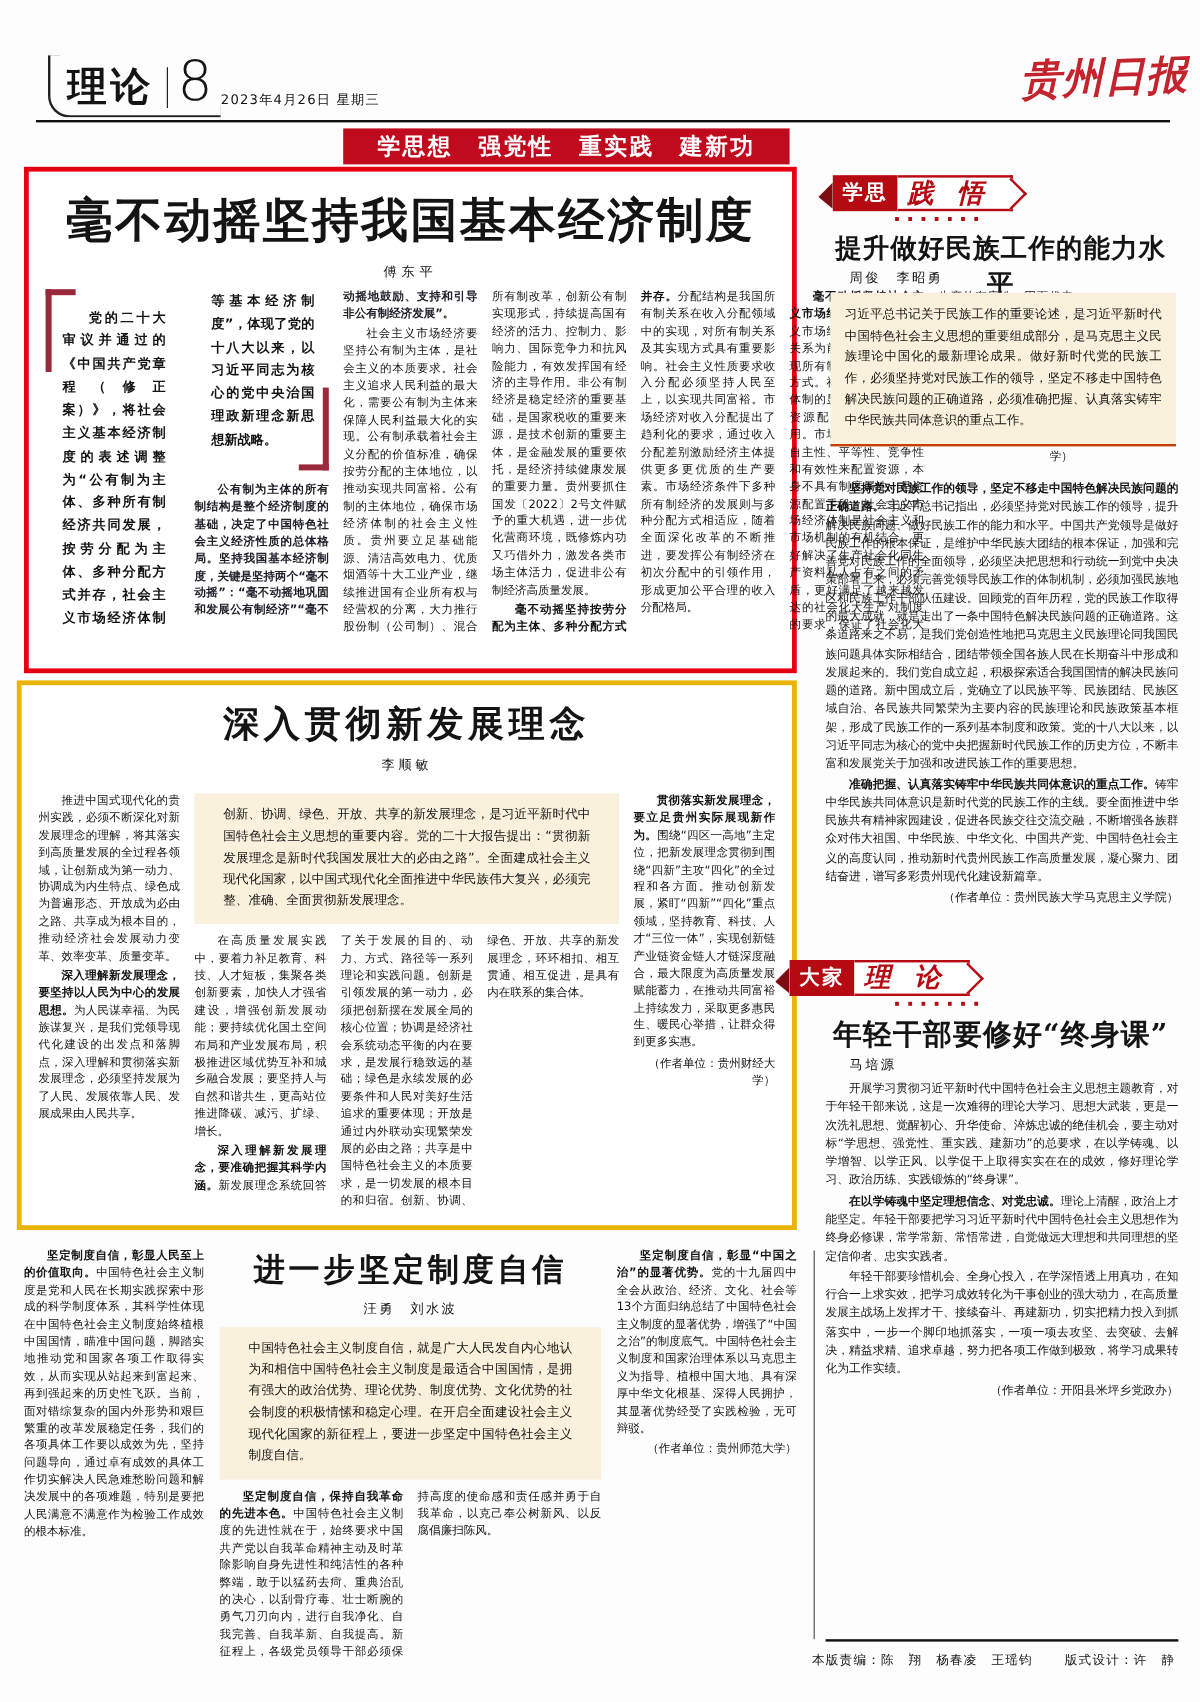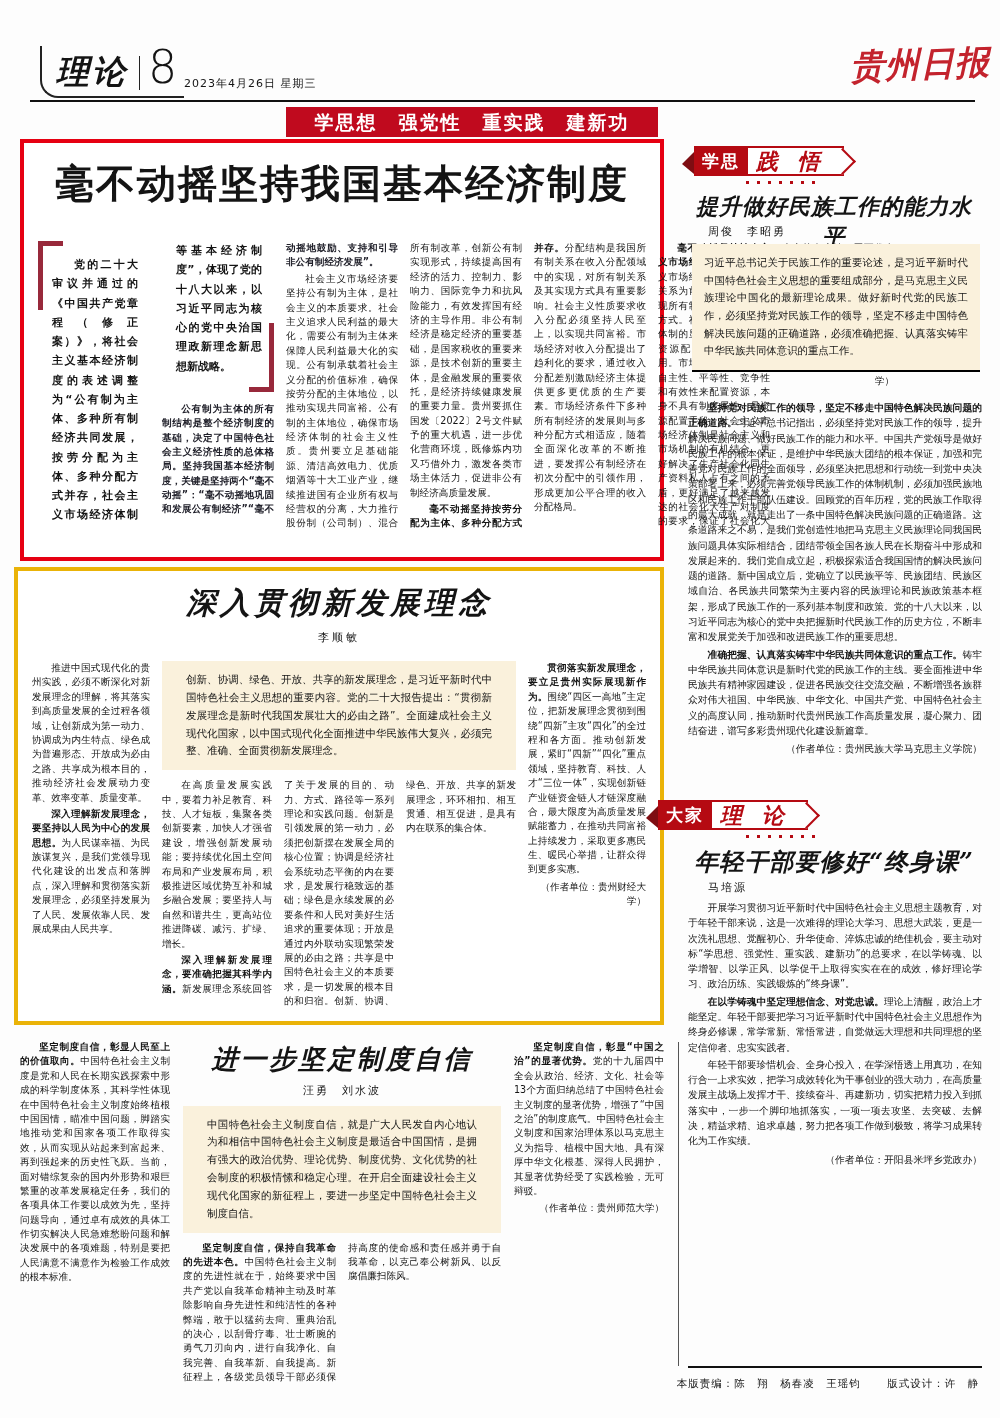--- a/index.html
+++ b/index.html
@@ -1,21 +1,21 @@
 <!DOCTYPE html>
 <html><head>
 <meta charset="utf-8">
 <style>
   html,body{margin:0;padding:0;}
   body{
     width:1000px;height:1418px;position:relative;background:#fdfdfd;
     font-family:"DejaVu Sans","Liberation Sans",sans-serif;color:#141414;
     overflow:hidden;
   }
-  .serif{font-family:"DejaVu Serif","Liberation Serif",serif;font-style:italic;}
+  .serif{font-family:"DejaVu Serif","Liberation Serif",serif;}
   p{margin:0 0 2px 0;text-indent:2em;}
   p.attr{text-align:right;text-indent:0;margin-top:3px;}
   p b{font-weight:700;}
   p.kai{font-weight:600;color:#20202a;}
 
   
   #hdr-bracket{position:absolute;left:40px;top:46px;width:142px;height:50px;
     border-left:2px solid #222;border-bottom:2px solid #222;border-bottom-left-radius:18px;}
   #sec-label{position:absolute;left:56px;top:50px;font-size:33px;font-weight:700;letter-spacing:3px;}
   #hdr-div{position:absolute;left:139px;top:56px;width:1px;height:34px;background:#222;}
@@ -70,21 +70,21 @@
   .badge .script{border:2px solid #b50a12;border-left:none;color:#b50a12;font-weight:900;
     font-style:italic;font-size:22px;line-height:26px;padding:0 16px 0 8px;letter-spacing:6px;background:#fff;}
   .badge .tip{width:17px;height:17px;border-top:2px solid #b50a12;border-right:2px solid #b50a12;
     transform:rotate(45deg);margin-left:-11px;margin-top:6px;background:#fff;}
   .dots{position:absolute;width:78px;height:5px;
     background-image:radial-gradient(circle,#b50a12 1.7px,transparent 2px);background-size:11px 5px;background-repeat:repeat-x;}
 
   .sb-title{position:absolute;left:686px;width:296px;text-align:center;font-weight:900;}
   .sb-byline{position:absolute;left:708px;width:296px;font-size:11px;letter-spacing:2px;}
   .sb-box{position:absolute;left:692px;width:264px;background:#faf1dc;padding:10px 12px;
-    font-size:10.4px;line-height:1.7;text-align:justify;border-bottom:2px solid #000000;}
+    font-size:10.4px;line-height:1.7;text-align:justify;border-bottom:2px solid #c2410c;}
   .sb-body{position:absolute;left:688px;width:294px;font-size:9.8px;line-height:1.56;text-align:justify;overflow:hidden;}
 
   #vline-bottom{position:absolute;left:678px;top:1042px;width:1px;height:324px;background:#555;}
   #foot-rule{position:absolute;left:688px;top:1366px;width:294px;height:2px;background:#111;}
   #credits{position:absolute;left:672px;top:1377px;width:312px;text-align:center;font-size:10.5px;letter-spacing:1px;}
 </style>
 </head>
 <body>
 
 <div id="hdr-bracket"></div>
@@ -92,20 +92,21 @@
 <div id="hdr-div"></div>
 <div id="page-num">8</div>
 <div id="hdr-date">2023年4月26日 星期三</div>
 <div id="masthead" class="serif">贵州日报</div>
 <div id="hdr-rule"></div>
 
 <div id="banner">学思想　强党性　重实践　建新功</div>
 
 <div id="a1">
   <div class="title">毫不动摇坚持我国基本经济制度</div>
+  <div class="byline">傅东平</div>
   <div class="body">
     <div class="quote">党的二十大审议并通过的《中国共产党章程（修正案）》，将社会主义基本经济制度的表述调整为“公有制为主体、多种所有制经济共同发展，按劳分配为主体、多种分配方式并存，社会主义市场经济体制等基本经济制度”，体现了党的十八大以来，以习近平同志为核心的党中央治国理政新理念新思想新战略。</div>
   <p class="kai">公有制为主体的所有制结构是整个经济制度的基础，决定了中国特色社会主义经济性质的总体格局。坚持我国基本经济制度，关键是坚持两个“毫不动摇”：“毫不动摇地巩固和发展公有制经济”“毫不动摇地鼓励、支持和引导非公有制经济发展”。</p>
       <p>社会主义市场经济要坚持公有制为主体，是社会主义的本质要求。社会主义追求人民利益的最大化，需要公有制为主体来保障人民利益最大化的实现。公有制承载着社会主义分配的价值标准，确保按劳分配的主体地位，以推动实现共同富裕。公有制的主体地位，确保市场经济体制的社会主义性质。贵州要立足基础能源、清洁高效电力、优质烟酒等十大工业产业，继续推进国有企业所有权与经营权的分离，大力推行股份制（公司制）、混合所有制改革，创新公有制实现形式，持续提高国有经济的活力、控制力、影响力、国际竞争力和抗风险能力，有效发挥国有经济的主导作用。非公有制经济是稳定经济的重要基础，是国家税收的重要来源，是技术创新的重要主体，是金融发展的重要依托，是经济持续健康发展的重要力量。贵州要抓住国发〔2022〕2号文件赋予的重大机遇，进一步优化营商环境，既修炼内功又巧借外力，激发各类市场主体活力，促进非公有制经济高质量发展。</p>
       <p><b>毫不动摇坚持按劳分配为主体、多种分配方式并存。</b>分配结构是我国所有制关系在收入分配领域中的实现，对所有制关系及其实现方式具有重要影响。社会主义性质要求收入分配必须坚持人民至上，以实现共同富裕。市场经济对收入分配提出了趋利化的要求，通过收入分配差别激励经济主体提供更多更优质的生产要素。市场经济条件下多种所有制经济的发展则与多种分配方式相适应，随着全面深化改革的不断推进，要发挥公有制经济在初次分配中的引领作用，形成更加公平合理的收入分配格局。</p>
       <p><b>毫不动摇坚持社会主义市场经济体制。</b>社会主义市场经济体制以所有制关系为前提和基础，是体现所有制关系的资源配置方式。社会主义市场经济体制的显著特征是市场在资源配置中起决定性作用。市场经济通过运行的自主性、平等性、竞争性和有效性来配置资源，本身不具有制度属性，是资源配置手段。社会主义市场经济体制是社会主义和市场机制的有机结合，更好解决了生产社会化同生产资料私人占有之间的矛盾，更好满足了越来越发达的社会化大生产对制度的要求，保证了社会化大生产的有序性，因而代表了先进生产力的发展方向。坚持社会主义市场经济改革方向，要更好发挥政府的引导作用，确保宏观调控落地落实，实现社会主义和市场经济的有机结合。</p>
       <p class="attr">（作者单位：贵州财经大学）</p>
     </div>
 </div>
 

